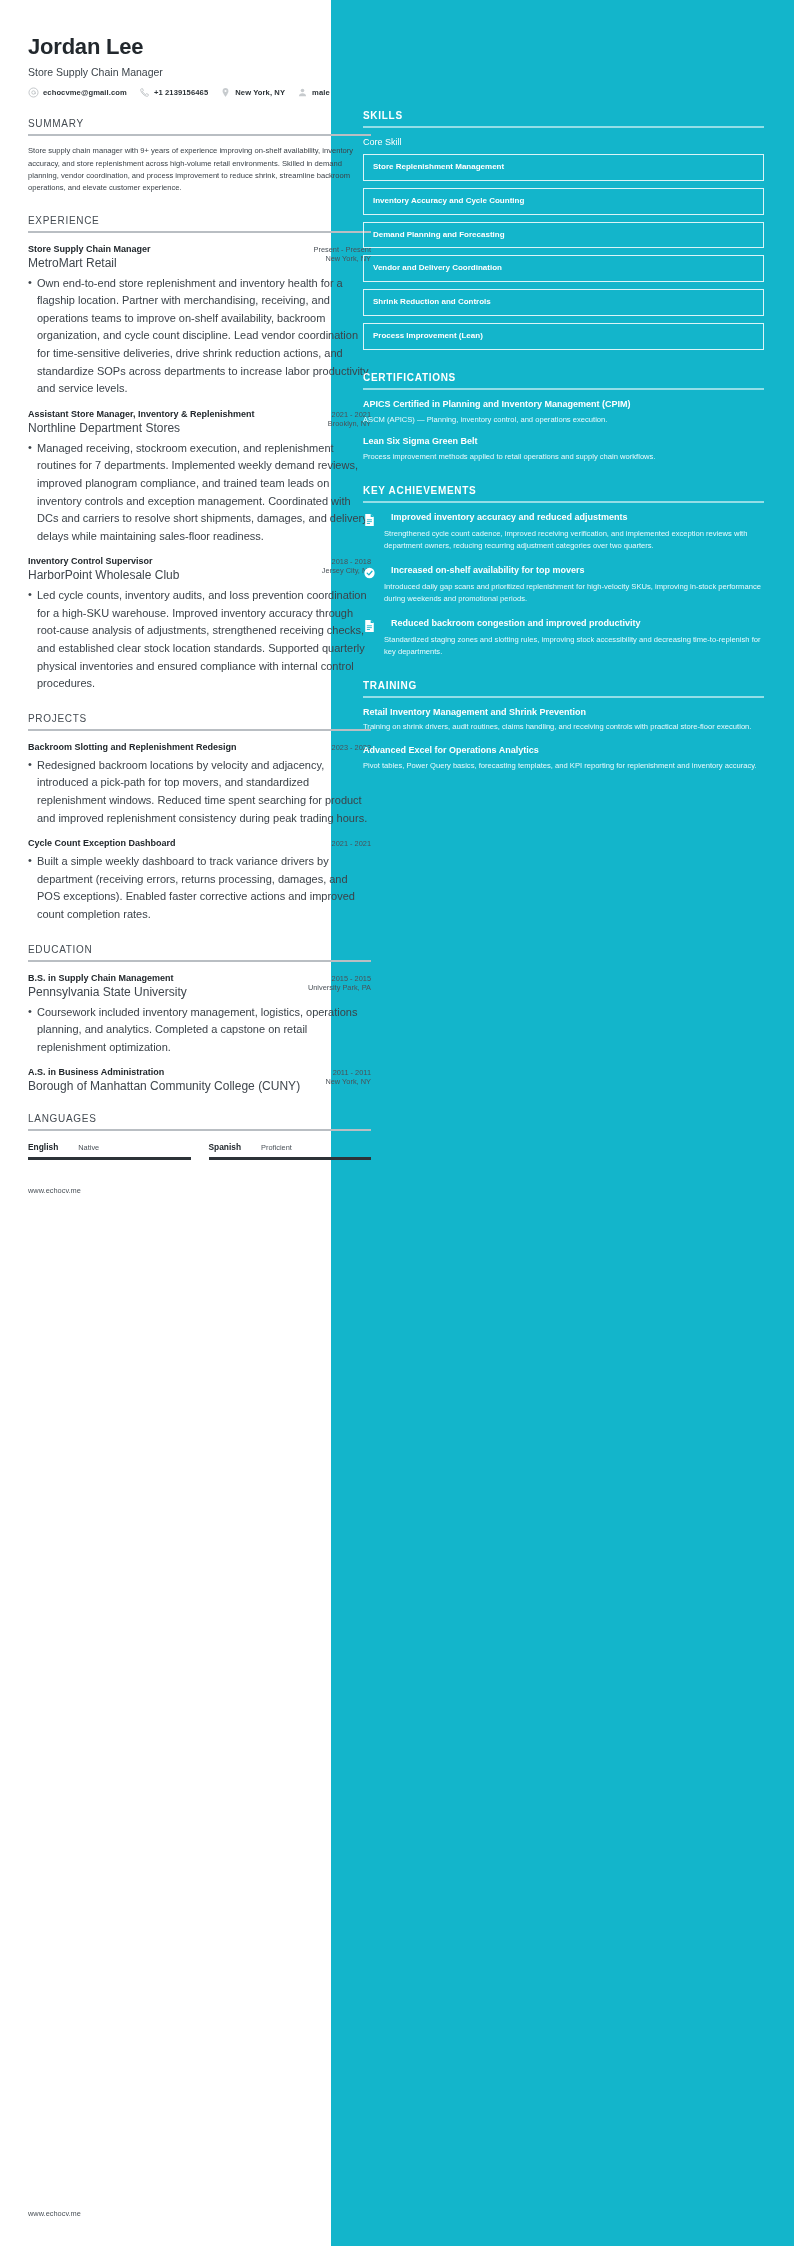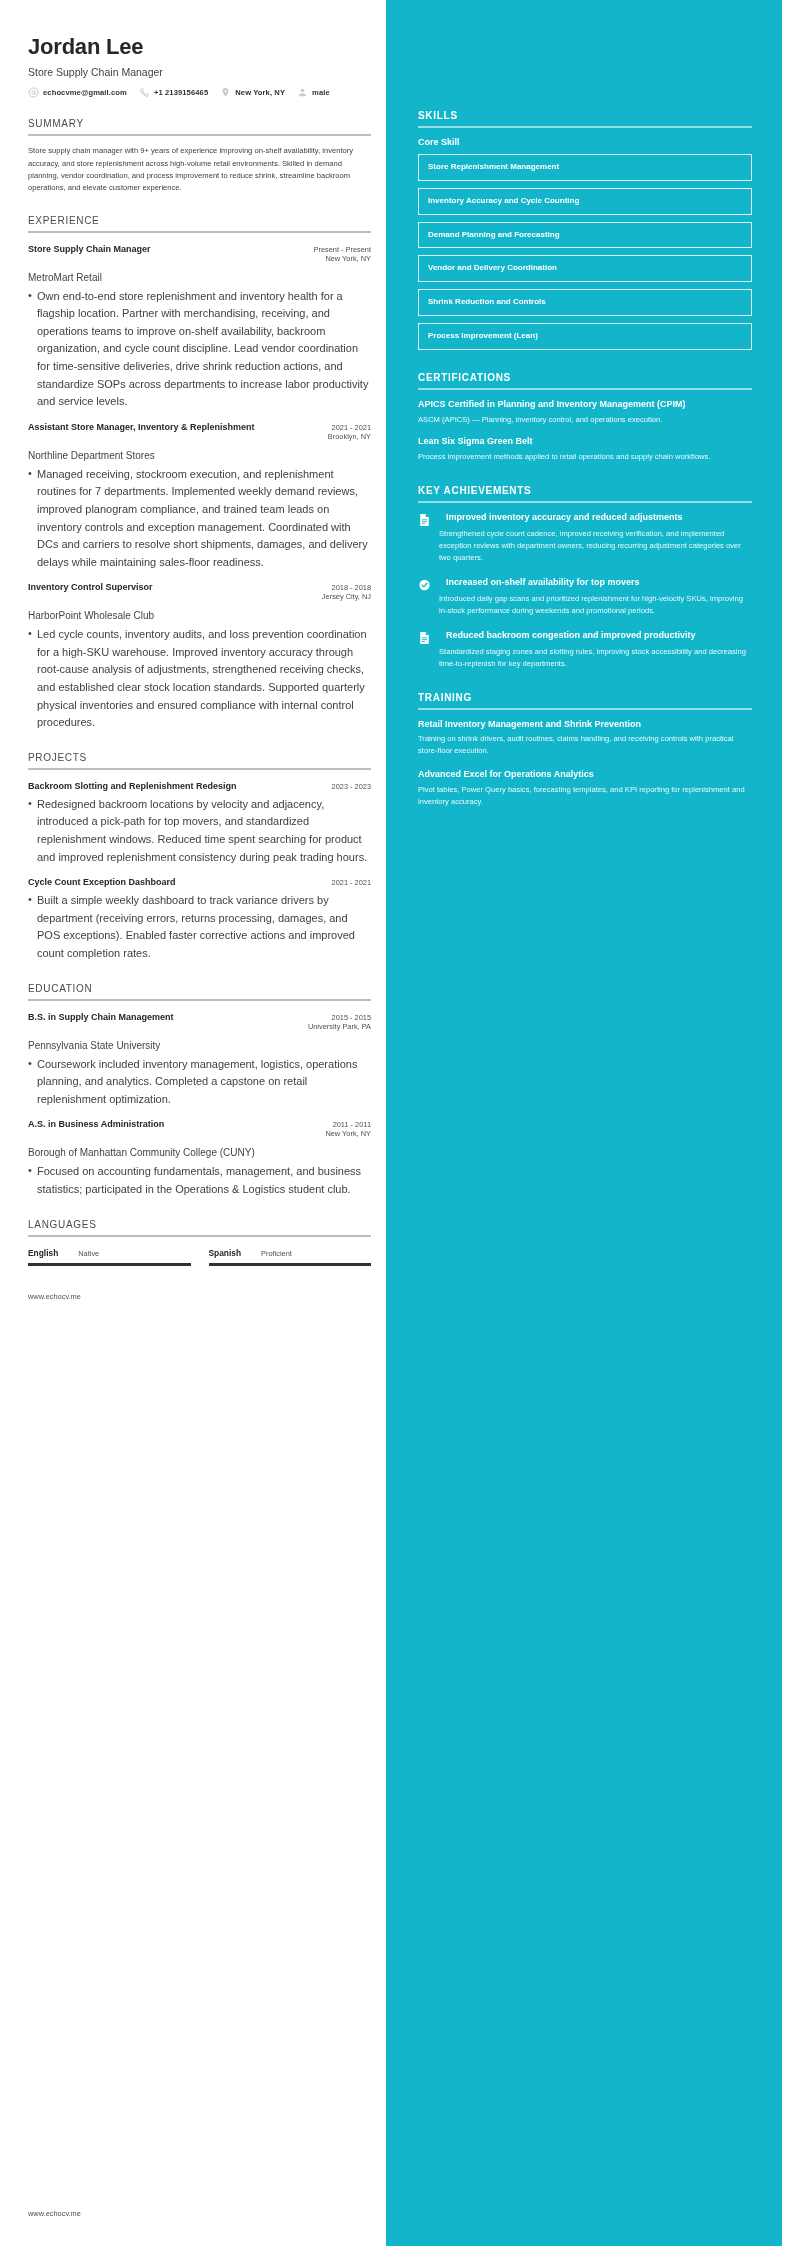--- a/index.html
+++ b/index.html
@@ -7,22 +7,22 @@
   body {
     font-family:"Liberation Sans", sans-serif;
     background:#ffffff;
     color:#2d3338;
     -webkit-font-smoothing:antialiased;
   }
   .page { position:relative; width:794px; min-height:2246px; background:#fff; }
 
   
   .rail {
-    position:absolute; top:0; right:12px;
-    width:396px; min-height:2246px;
+    position:absolute; top:0; right:0;
+    width:463px; min-height:2246px;
     background:#13b5cb;
   }
 
   
   .main { position:relative; width:371px; padding:34px 0 0 28px; }
 
   .name { font-size:22px; font-weight:bold; letter-spacing:-0.2px; color:#22282d; line-height:1.2; }
   .role { font-size:10.5px; color:#3c444b; margin-top:6px; }
 
   .contact { display:flex; flex-wrap:wrap; align-items:center; margin-top:9px; gap:0; }
@@ -33,21 +33,21 @@
   .sec { margin-top:20px; }
   .sec-title { font-size:10px; letter-spacing:.7px; color:#444b52; padding-bottom:5px; }
   .sec-rule { height:2px; background:#b9bec3; width:100%; }
 
   .summary-text { font-size:7.6px; line-height:1.62; color:#3b4249; margin-top:9px; }
 
   .entry { margin-top:11px; }
   .entry-row { display:flex; justify-content:space-between; align-items:baseline; }
   .entry-title { font-size:9px; font-weight:bold; color:#22282d; }
   .entry-meta { font-size:7.4px; color:#4a5158; white-space:nowrap; padding-left:8px; }
-  .entry-sub { font-size:10px; color:#3f464d; margin-top:18px; }
+  .entry-sub { font-size:12px; color:#3f464d; margin-top:2px; }
   .entry-row2 { display:flex; justify-content:space-between; align-items:flex-start; }
   .entry-loc { font-size:7.4px; color:#4a5158; text-align:right; max-width:90px; line-height:1.35; }
   ul.bullets { list-style:none; margin-top:5px; }
   ul.bullets li { position:relative; font-size:11px; line-height:1.6; color:#3b4249; padding-left:9px; }
   ul.bullets li:before { content:"•"; position:absolute; left:0; top:-1px; color:#3b4249; }
 
   
   .langs { display:flex; gap:18px; margin-top:11px; }
   .lang { flex:1; }
   .lang-row { display:flex; align-items:baseline; gap:20px; }
@@ -57,21 +57,21 @@
 
   .footer-url { font-size:7.4px; color:#4a5158; margin-top:26px; }
   .footer-bottom { position:absolute; left:28px; bottom:28px; font-size:7.4px; color:#4a5158; }
 
   
   .rail-inner { padding:110px 30px 0 32px; }
   .r-sec { margin-bottom:22px; }
   .r-title { font-size:10px; letter-spacing:.7px; color:#ffffff; font-weight:bold; padding-bottom:5px; }
   .r-rule { height:2px; background:rgba(255,255,255,.55); width:100%; margin-bottom:9px; }
 
-  .r-subhead { font-size:9px; font-weight:bold; color:#ffffff; margin-bottom:7px; }
+  .r-subhead { font-size:9px; font-weight:normal; color:#ffffff; margin-bottom:7px; }
 
   .chip {
     border:1px solid rgba(255,255,255,.85);
     color:#ffffff; font-size:8px; font-weight:bold;
     padding:7px 9px; margin-bottom:7px; line-height:1.35;
   }
 
   .cert { margin-bottom:11px; }
   .cert-name { font-size:9px; font-weight:bold; color:#ffffff; line-height:1.32; }
   .cert-desc { font-size:7.6px; color:#eafbfe; line-height:1.55; margin-top:3px; }
@@ -229,23 +229,20 @@
 
       <div class="entry">
         <div class="entry-row">
           <div class="entry-title">A.S. in Business Administration</div>
           <div class="entry-meta">2011  -  2011</div>
         </div>
         <div class="entry-row2">
           <div class="entry-sub">Borough of Manhattan Community College (CUNY)</div>
           <div class="entry-loc">New York, NY</div>
         </div>
-        <ul class="bullets">
-          <li>Focused on accounting fundamentals, management, and business statistics; participated in the Operations &amp; Logistics student club.</li>
-        </ul>
       </div>
     </div>
 
     <div class="sec">
       <div class="sec-title">LANGUAGES</div>
       <div class="sec-rule"></div>
       <div class="langs">
         <div class="lang">
           <div class="lang-row">
             <span class="lang-name">English</span>

